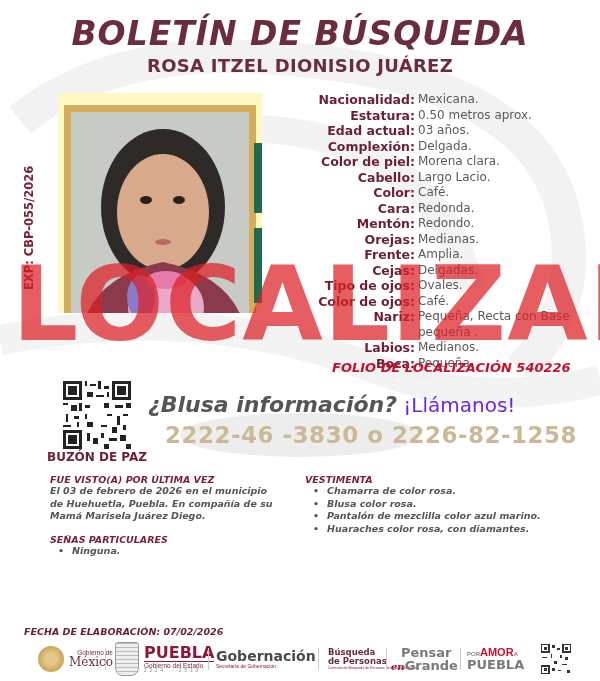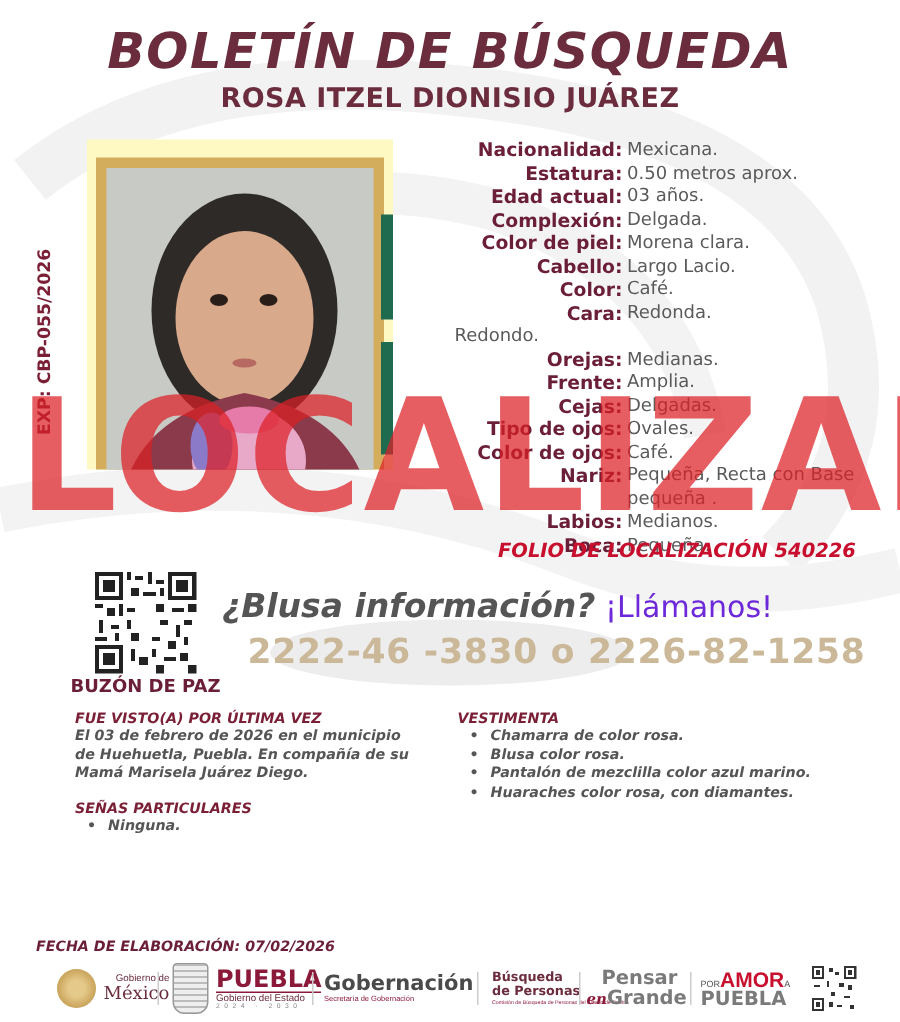--- a/index.html
+++ b/index.html
@@ -92,21 +92,21 @@
     .pue-text .yr { font-size: 4.5px; color: #888; letter-spacing: 3px; display: block; }
     .gob .big { font-family: "DejaVu Sans", sans-serif; font-weight: 700; font-size: 14px; color: #4a4a4a; display: block; line-height: 1; }
     .gob .sm { font-size: 5px; color: #8b1a3a; display: block; }
     .bus .l1 { font-family: "DejaVu Sans", sans-serif; font-weight: 700; font-size: 8.5px; color: #6b2d3e; display: block; line-height: 1.1; }
     .bus .sm { font-size: 3.5px; color: #8b1a3a; display: block; }
     .peg { position: relative; }
     .peg .p1 { font-family: "DejaVu Sans", sans-serif; font-weight: 700; font-size: 13px; color: #7a7a7a; display: block; line-height: 1; padding-left: 10px; }
     .peg .p2 { font-family: "DejaVu Sans", sans-serif; font-weight: 700; font-size: 13px; color: #7a7a7a; display: block; line-height: 1; }
     .peg .en { font-family: "DejaVu Serif", serif; font-style: italic; color: #8b1a3a; font-size: 10px; }
     .amor .t1 { font-size: 6px; color: #555; display: block; line-height: 1; }
-    .amor .t1 b { color: #c8102e; font-size: 14px; }
+    .amor .t1 b { color: #c8102e; font-size: 11px; }
     .amor .t2 { font-family: "DejaVu Sans", sans-serif; font-weight: 700; font-size: 13px; color: #7a7a7a; display: block; line-height: 1; }
     .mini-qr { width: 30px; height: 30px; }
   </style>
 </head>
 <body>
 
 <svg class="watermark" viewBox="0 0 600 420">
   <path d="M20 80 Q 120 0 300 20 Q 520 40 560 160 Q 590 260 520 330" fill="none" stroke="#f2f2f2" stroke-width="34"></path>
   <path d="M120 120 Q 220 70 330 100 Q 450 140 470 250" fill="none" stroke="#f3f3f3" stroke-width="28"></path>
   <path d="M0 300 Q 200 260 380 330 Q 480 370 600 340" fill="none" stroke="#f3f3f3" stroke-width="30"></path>
@@ -166,20 +166,21 @@
     </div>
   <div class="row">
       <span class="lbl">Color:</span>
       <span class="val">Café.</span>
     </div>
   <div class="row">
       <span class="lbl">Cara:</span>
       <span class="val">Redonda.</span>
     </div>
   <div class="row">
+      <span class="lbl">Mentón:</span>
       <span class="val">Redondo.</span>
     </div>
   <div class="row">
       <span class="lbl">Orejas:</span>
       <span class="val">Medianas.</span>
     </div>
   <div class="row">
       <span class="lbl">Frente:</span>
       <span class="val">Amplia.</span>
     </div>

